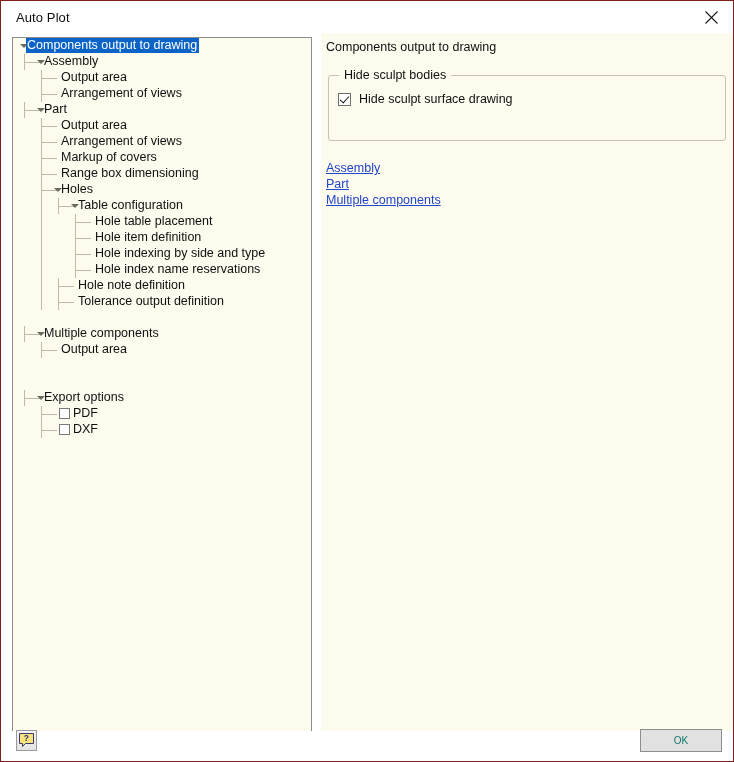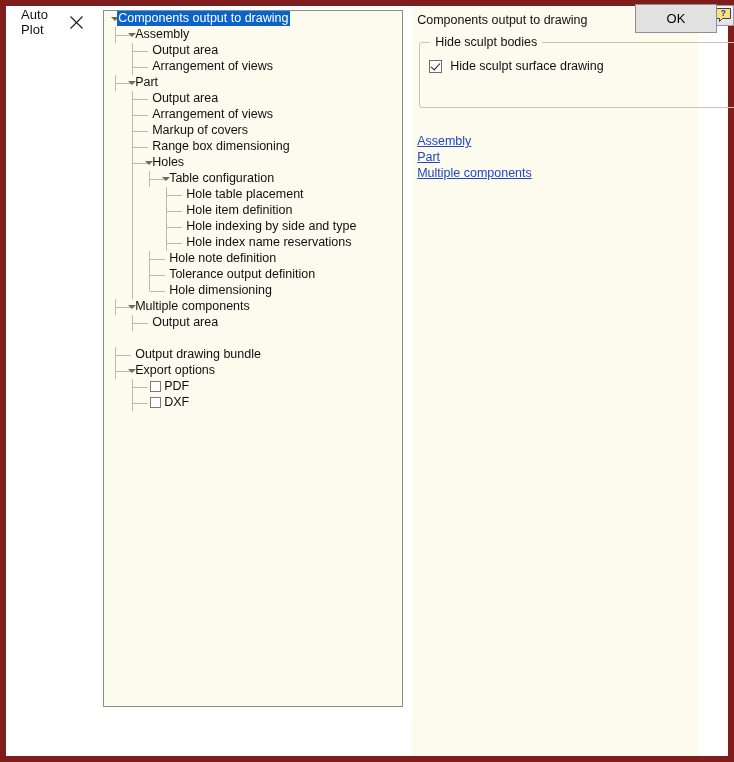--- a/index.html
+++ b/index.html
@@ -17,24 +17,24 @@
     overflow: hidden;
   }
 
   
   #window {
     position: absolute;
     left: 0; top: 0;
     width: 734px;
     height: 762px;
     box-sizing: border-box;
-    border: 6px solid #7f1d1d;
-    background: #ffffff;
-    display: flex;
-    flex-direction: row;
+    border: 1px solid #7f1d1d;
+    background: #ffffff;
+    display: flex;
+    flex-direction: column;
   }
 
   
   #titlebar {
     height: 32px;
     flex: 0 0 32px;
     background: #ffffff;
     display: flex;
     align-items: center;
     justify-content: space-between;
@@ -165,21 +165,21 @@
     left: 5px;
     top: 7px;
     font-size: 12.5px;
     color: #101010;
   }
 
   
   #groupbox {
     position: absolute;
     left: 7px;
-    top: 36px;
+    top: 42px;
     width: 398px;
     height: 66px;
     box-sizing: border-box;
     border: 1px solid #c8c5b4;
     border-radius: 3px;
     background: transparent;
   }
   #groupbox-title {
     position: absolute;
     left: 10px;
@@ -263,29 +263,29 @@
     justify-content: center;
     cursor: default;
   }
   #help-button svg { display: block; }
 
   #ok-button {
     position: absolute;
     right: 11px;
     top: -2px;
     width: 82px;
-    height: 29px;
+    height: 23px;
     box-sizing: border-box;
     border: 1px solid #8e8e8e;
     background: #e1e1e1;
     display: flex;
     align-items: center;
     justify-content: center;
-    font-size: 13px;
-    color: #000000;
+    font-size: 10px;
+    color: #0f766e;
     cursor: default;
   }
 </style>
 </head>
 <body>
 
 <div id="window">
 
   <div id="titlebar">
     <span id="title-text">Auto Plot</span>
@@ -311,24 +311,22 @@
           <div class="tnode" style="top: 112px; position: absolute; left: 0px; right: 0px;"><span class="vline" style="left: 28px; top: 0px; height: 16px;"></span><span class="elbow-v" style="left: 28px;"></span><span class="elbow" style="left: 29px; width: 15px;"></span><span class="vline" style="left: 28px; top: 8px; height: 8px;"></span><span class="tlabel" style="margin-left: 47px;">Markup of covers</span></div>
           <div class="tnode" style="top: 128px; position: absolute; left: 0px; right: 0px;"><span class="vline" style="left: 28px; top: 0px; height: 16px;"></span><span class="elbow-v" style="left: 28px;"></span><span class="elbow" style="left: 29px; width: 15px;"></span><span class="vline" style="left: 28px; top: 8px; height: 8px;"></span><span class="tlabel" style="margin-left: 47px;">Range box dimensioning</span></div>
           <div class="tnode" style="top: 144px; position: absolute; left: 0px; right: 0px;"><span class="vline" style="left: 28px; top: 0px; height: 16px;"></span><span class="elbow-v" style="left: 28px;"></span><span class="elbow" style="left: 29px; width: 15px;"></span><span class="vline" style="left: 28px; top: 8px; height: 8px;"></span><span class="expander" style="left: 40px;"></span><span class="tlabel" style="margin-left: 47px;">Holes</span></div>
           <div class="tnode" style="top: 160px; position: absolute; left: 0px; right: 0px;"><span class="vline" style="left: 28px; top: 0px; height: 16px;"></span><span class="elbow-v" style="left: 45px;"></span><span class="elbow" style="left: 46px; width: 15px;"></span><span class="vline" style="left: 45px; top: 8px; height: 8px;"></span><span class="expander" style="left: 57px;"></span><span class="tlabel" style="margin-left: 64px;">Table configuration</span></div>
           <div class="tnode" style="top: 176px; position: absolute; left: 0px; right: 0px;"><span class="vline" style="left: 28px; top: 0px; height: 16px;"></span><span class="vline" style="left: 62px; top: 0px; height: 16px;"></span><span class="elbow-v" style="left: 62px;"></span><span class="elbow" style="left: 63px; width: 15px;"></span><span class="vline" style="left: 62px; top: 8px; height: 8px;"></span><span class="tlabel" style="margin-left: 81px;">Hole table placement</span></div>
           <div class="tnode" style="top: 192px; position: absolute; left: 0px; right: 0px;"><span class="vline" style="left: 28px; top: 0px; height: 16px;"></span><span class="vline" style="left: 62px; top: 0px; height: 16px;"></span><span class="elbow-v" style="left: 62px;"></span><span class="elbow" style="left: 63px; width: 15px;"></span><span class="vline" style="left: 62px; top: 8px; height: 8px;"></span><span class="tlabel" style="margin-left: 81px;">Hole item definition</span></div>
           <div class="tnode" style="top: 208px; position: absolute; left: 0px; right: 0px;"><span class="vline" style="left: 28px; top: 0px; height: 16px;"></span><span class="vline" style="left: 62px; top: 0px; height: 16px;"></span><span class="elbow-v" style="left: 62px;"></span><span class="elbow" style="left: 63px; width: 15px;"></span><span class="vline" style="left: 62px; top: 8px; height: 8px;"></span><span class="tlabel" style="margin-left: 81px;">Hole indexing by side and type</span></div>
           <div class="tnode" style="top: 224px; position: absolute; left: 0px; right: 0px;"><span class="vline" style="left: 28px; top: 0px; height: 16px;"></span><span class="vline" style="left: 62px; top: 0px; height: 16px;"></span><span class="elbow-v" style="left: 62px;"></span><span class="elbow" style="left: 63px; width: 15px;"></span><span class="tlabel" style="margin-left: 81px;">Hole index name reservations</span></div>
           <div class="tnode" style="top: 240px; position: absolute; left: 0px; right: 0px;"><span class="vline" style="left: 28px; top: 0px; height: 16px;"></span><span class="elbow-v" style="left: 45px;"></span><span class="elbow" style="left: 46px; width: 15px;"></span><span class="vline" style="left: 45px; top: 8px; height: 8px;"></span><span class="tlabel" style="margin-left: 64px;">Hole note definition</span></div>
           <div class="tnode" style="top: 256px; position: absolute; left: 0px; right: 0px;"><span class="vline" style="left: 28px; top: 0px; height: 16px;"></span><span class="elbow-v" style="left: 45px;"></span><span class="elbow" style="left: 46px; width: 15px;"></span><span class="vline" style="left: 45px; top: 8px; height: 8px;"></span><span class="tlabel" style="margin-left: 64px;">Tolerance output definition</span></div>
-          <div class="tnode" style="top: 272px; position: absolute; left: 0px; right: 0px;"><span class="vline" style="left: 28px; top: 0px; height: 16px;"></span><span class="elbow-v" style="left: 45px;"></span><span class="elbow" style="left: 46px; width: 15px;"></span><span class="tlabel" style="margin-left: 64px;">Hole dimensioning</span></div>
           <div class="tnode" style="top: 288px; position: absolute; left: 0px; right: 0px;"><span class="elbow-v" style="left: 11px;"></span><span class="elbow" style="left: 12px; width: 15px;"></span><span class="vline" style="left: 11px; top: 8px; height: 8px;"></span><span class="expander" style="left: 23px;"></span><span class="tlabel" style="margin-left: 30px;">Multiple components</span></div>
           <div class="tnode" style="top: 304px; position: absolute; left: 0px; right: 0px;"><span class="vline" style="left: 28px; top: 0px; height: 16px;"></span><span class="elbow-v" style="left: 28px;"></span><span class="elbow" style="left: 29px; width: 15px;"></span><span class="tlabel" style="margin-left: 47px;">Output area</span></div>
-          <div class="tnode" style="top: 336px; position: absolute; left: 0px; right: 0px;"><span class="elbow-v" style="left: 11px;"></span><span class="elbow" style="left: 12px; width: 15px;"></span><span class="vline" style="left: 11px; top: 8px; height: 8px;"></span><span class="tlabel" style="margin-left: 30px;">Output drawing bundle</span></div>
           <div class="tnode" style="top: 368px; position: absolute; left: 0px; right: 0px;"><span class="elbow-v" style="left: 28px;"></span><span class="elbow" style="left: 29px; width: 15px;"></span><span class="vline" style="left: 28px; top: 8px; height: 8px;"></span><span class="tcheck" style="left: 46px;"></span><span class="tlabel" style="margin-left: 59px;">PDF</span></div>
           <div class="tnode" style="top: 352px; position: absolute; left: 0px; right: 0px;"><span class="elbow-v" style="left: 11px;"></span><span class="elbow" style="left: 12px; width: 15px;"></span><span class="vline" style="left: 11px; top: 8px; height: 8px;"></span><span class="expander" style="left: 23px;"></span><span class="tlabel" style="margin-left: 30px;">Export options</span></div>
           <div class="tnode" style="top: 384px; position: absolute; left: 0px; right: 0px;"><span class="elbow-v" style="left: 28px;"></span><span class="elbow" style="left: 29px; width: 15px;"></span><span class="vline" style="left: 28px; top: 8px; height: 8px;"></span><span class="tcheck" style="left: 46px;"></span><span class="tlabel" style="margin-left: 59px;">DXF</span></div>
         </div>
     </div>
 
     <div id="right-panel">
       <div id="panel-heading">Components output to drawing</div>
 
       <div id="groupbox">

